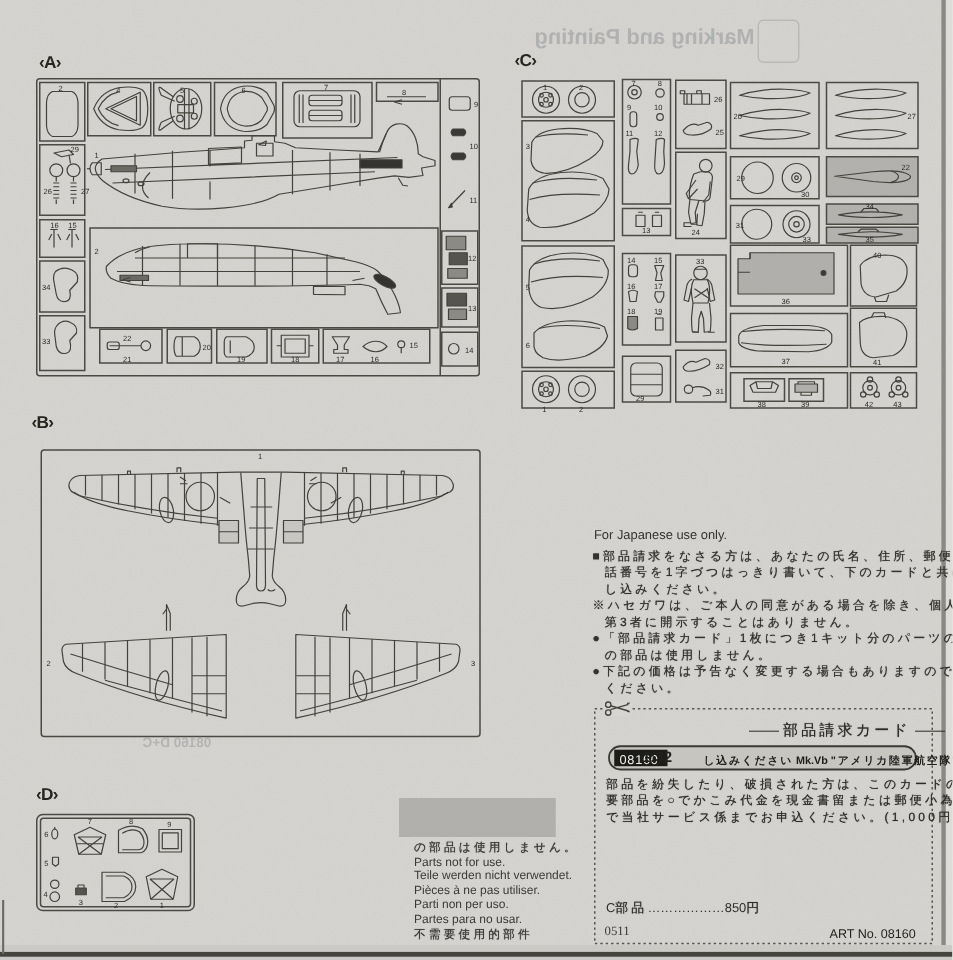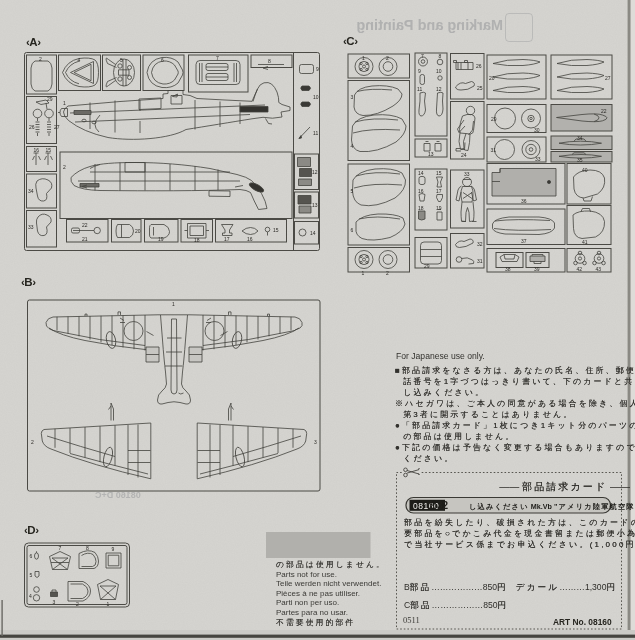--- a/index.html
+++ b/index.html
@@ -511,16 +511,15 @@
 
 <div class="t" style="left:396px;top:480px;width:234px;text-align:right;font-size:10px;font-weight:normal;color:#2e2d29">―― <span class="jl">部品請求カード</span> ――</div>
 <div class="t" style="left:413px;top:500.5px;font-size:8.5px;font-weight:normal;color:#f0efec;letter-spacing:0.5px">08160</div>
 <div class="t" style="left:428px;top:499.5px;font-size:10px;font-weight:bold;color:#21201c">1:32</div>
 <div class="t" style="left:469px;top:501.5px;font-size:7.2px;font-weight:bold;color:#21201c"><span style="letter-spacing:1.2px">し込みください</span> Mk.Vb <span style="letter-spacing:1.2px">"アメリカ陸軍航空隊"</span></div>
 <div class="t" style="left:404px;top:517px;font-size:8px;line-height:11.2px;color:#2e2d29">
 <span class="jl" style="letter-spacing:2.2px">部品を紛失したり、破損された方は、このカードの必</span><br>
 <span class="jl" style="letter-spacing:2.2px">要部品を○でかこみ代金を現金書留または郵便小為替</span><br>
 <span class="jl" style="letter-spacing:2.2px">で当社サービス係までお申込ください。(1,000円以下</span><br>
 </div>
-<div class="t" style="left:404px;top:582px;font-size:8.6px;color:#2e2d29">B<span class="jl">部品</span>………………850<span class="jl">円</span><span class="jl" style="padding-left:8px">デカール</span>………1,300<span class="jl">円</span></div>
 <div class="t" style="left:404px;top:600px;font-size:8.6px;color:#2e2d29">C<span class="jl">部品</span>………………850<span class="jl">円</span></div>
 <div class="t" style="left:403px;top:615px;font-size:8.5px;font-family:Liberation Serif, serif;color:#3b3a36">0511</div>
-<div class="t" style="left:553px;top:617px;font-size:8.4px;font-weight:bold;color:#26251f">ART No. 08160</div>
+<div class="t" style="left:553px;top:617px;font-size:8.4px;font-weight:normal;color:#26251f">ART No. 08160</div>
 </div>
 </body></html>

